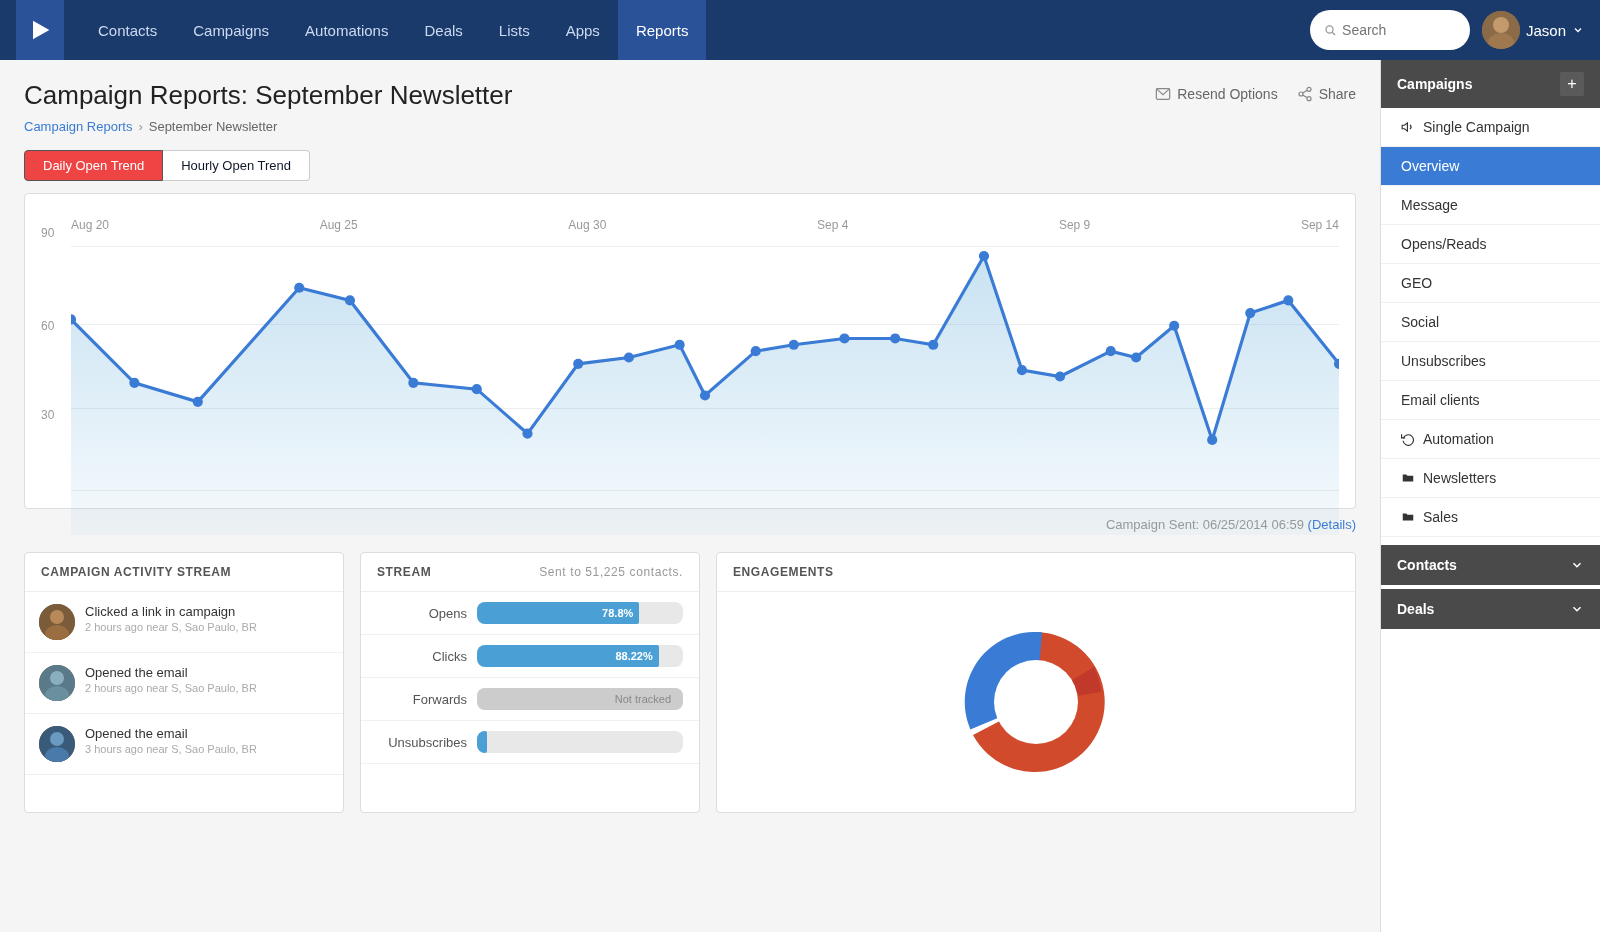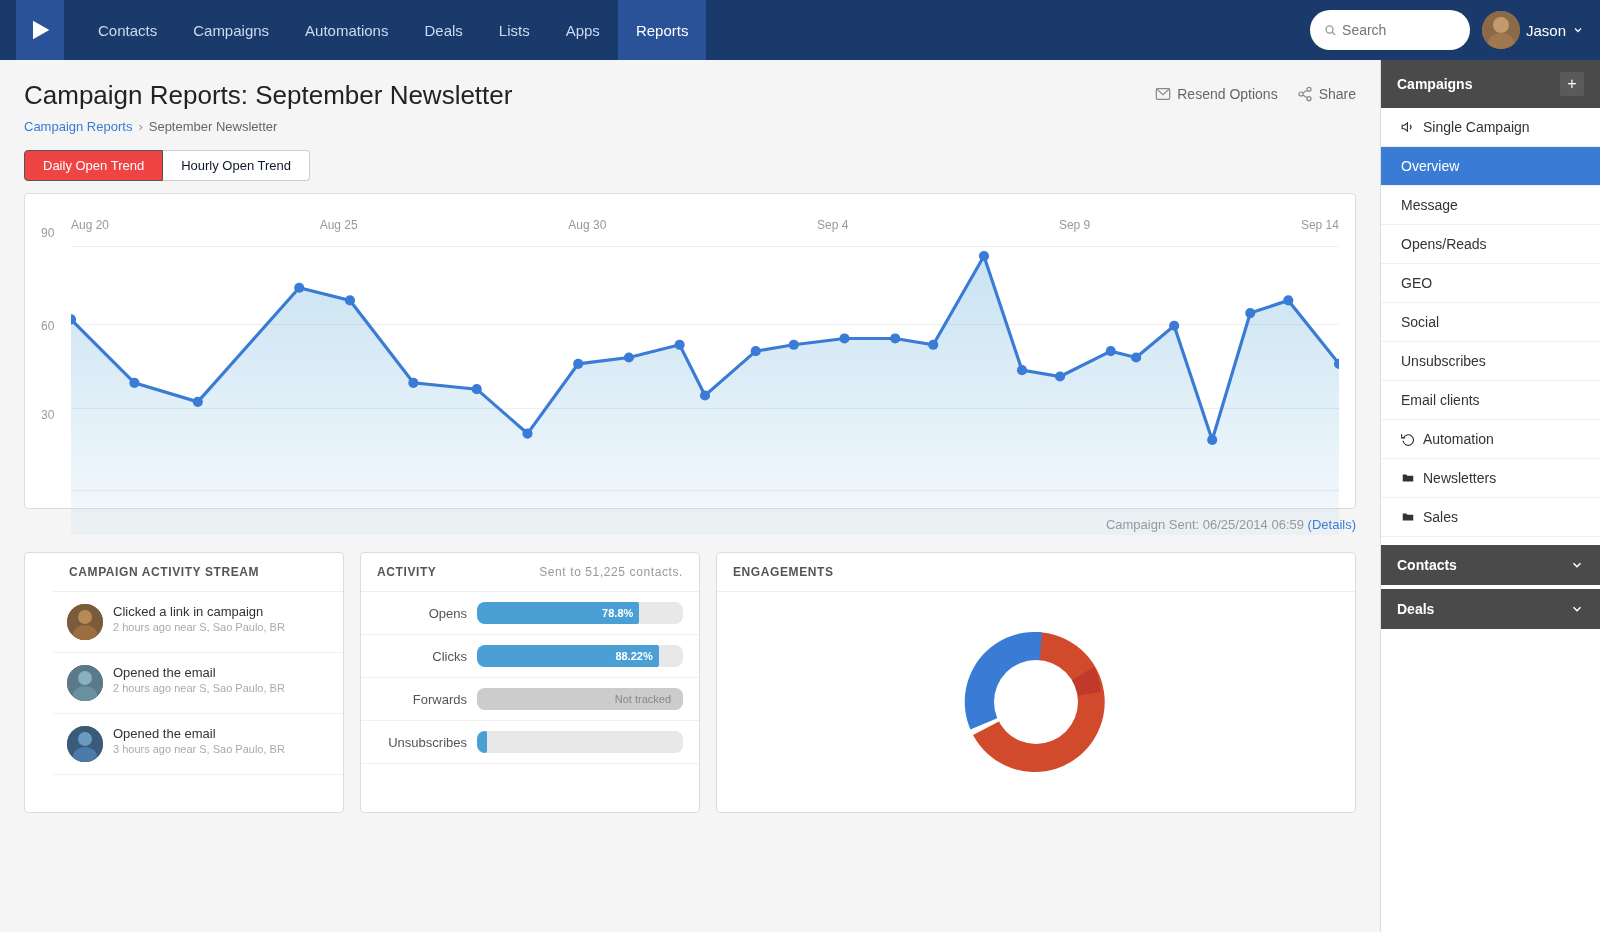--- a/index.html
+++ b/index.html
@@ -145,21 +145,21 @@
     .chart-svg { position: absolute; left: 30px; right: 0; top: 0; bottom: 30px; }
     .chart-x-labels { display: flex; justify-content: space-between; padding-left: 30px; margin-top: 4px; }
     .chart-x-label { font-size: 12px; color: #999; }
 
     .campaign-sent-info { text-align: right; font-size: 13px; color: #999; margin-bottom: 20px; }
     .campaign-sent-info a { color: #3a7bd5; text-decoration: none; }
 
     
     .bottom-cards { display: flex; gap: 16px; }
     .card { background: #fff; border: 1px solid #ddd; border-radius: 4px; overflow: hidden; }
-    .activity-card { width: 320px; flex-shrink: 0; padding-left: 28px; }
+    .activity-card { width: 320px; flex-shrink: 0; }
     .summary-card { width: 340px; flex-shrink: 0; }
     .engagements-card { flex: 1; }
 
     .card-header {
       padding: 12px 16px;
       font-size: 12px;
       font-weight: 700;
       letter-spacing: 0.05em;
       color: #555;
       border-bottom: 1px solid #eee;
@@ -396,21 +396,21 @@
             <div>
               <div class="activity-text">Opened the email</div>
               <div class="activity-meta">3 hours ago near S, Sao Paulo, BR</div>
             </div>
           </div>
         </div>
       </div>
 
       <div class="card summary-card">
         <div class="card-header">
-          <span>ACTIVITY</span>
+          <span>STREAM</span>
           <span class="card-subtitle">Sent to 51,225 contacts.</span>
         </div>
         <div class="summary-row">
           <span class="summary-label">Opens</span>
           <div class="summary-bar-wrap">
             <div class="summary-bar tracked" style="width:78.8%">
               <span class="summary-bar-label">78.8%</span>
             </div>
           </div>
         </div>

